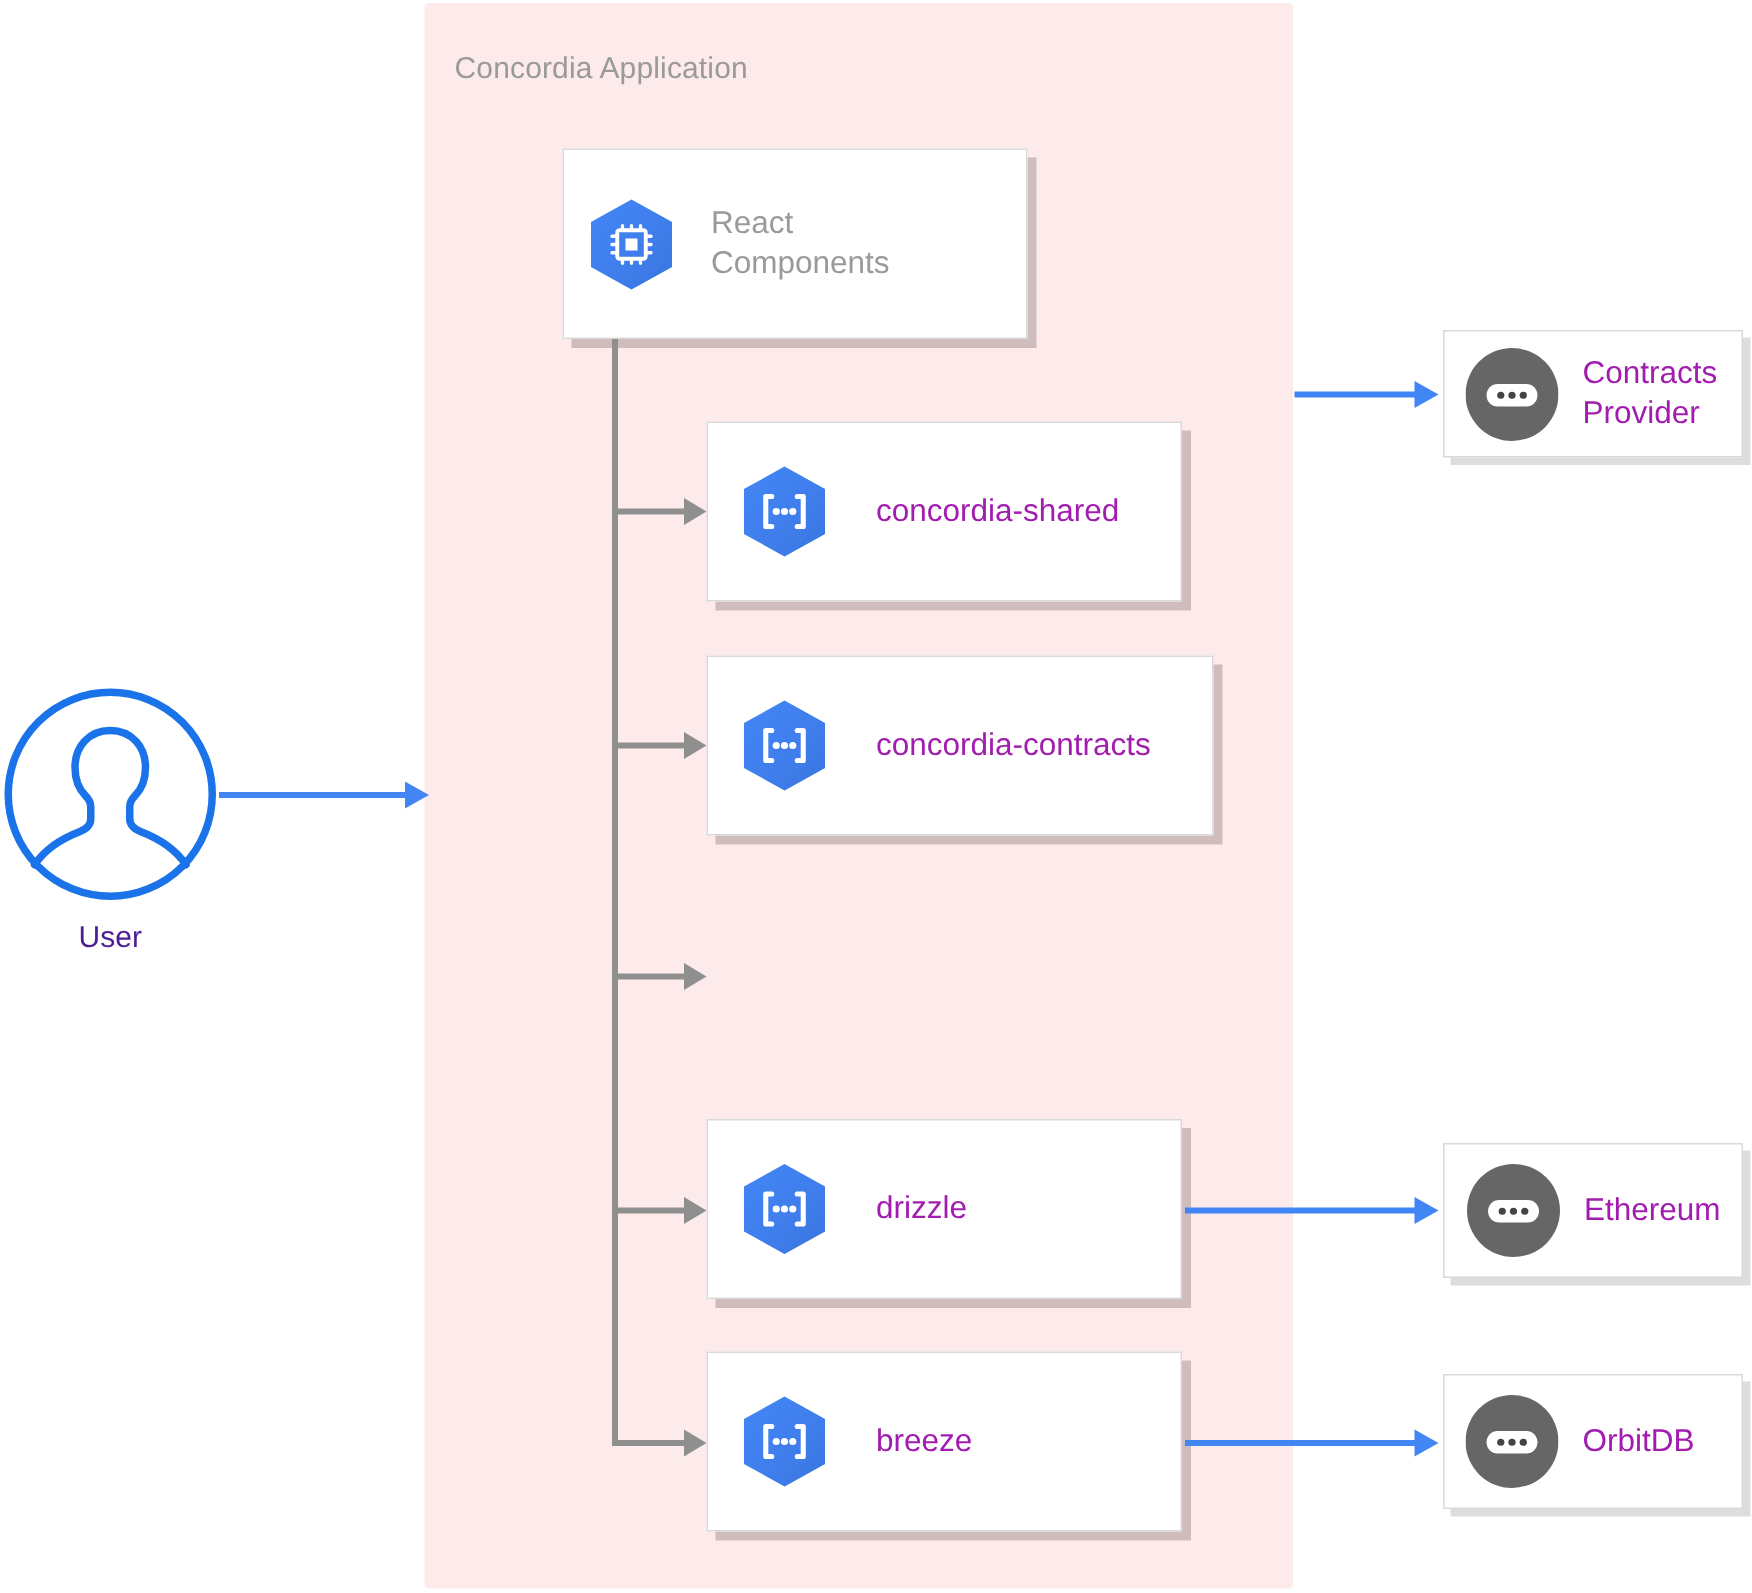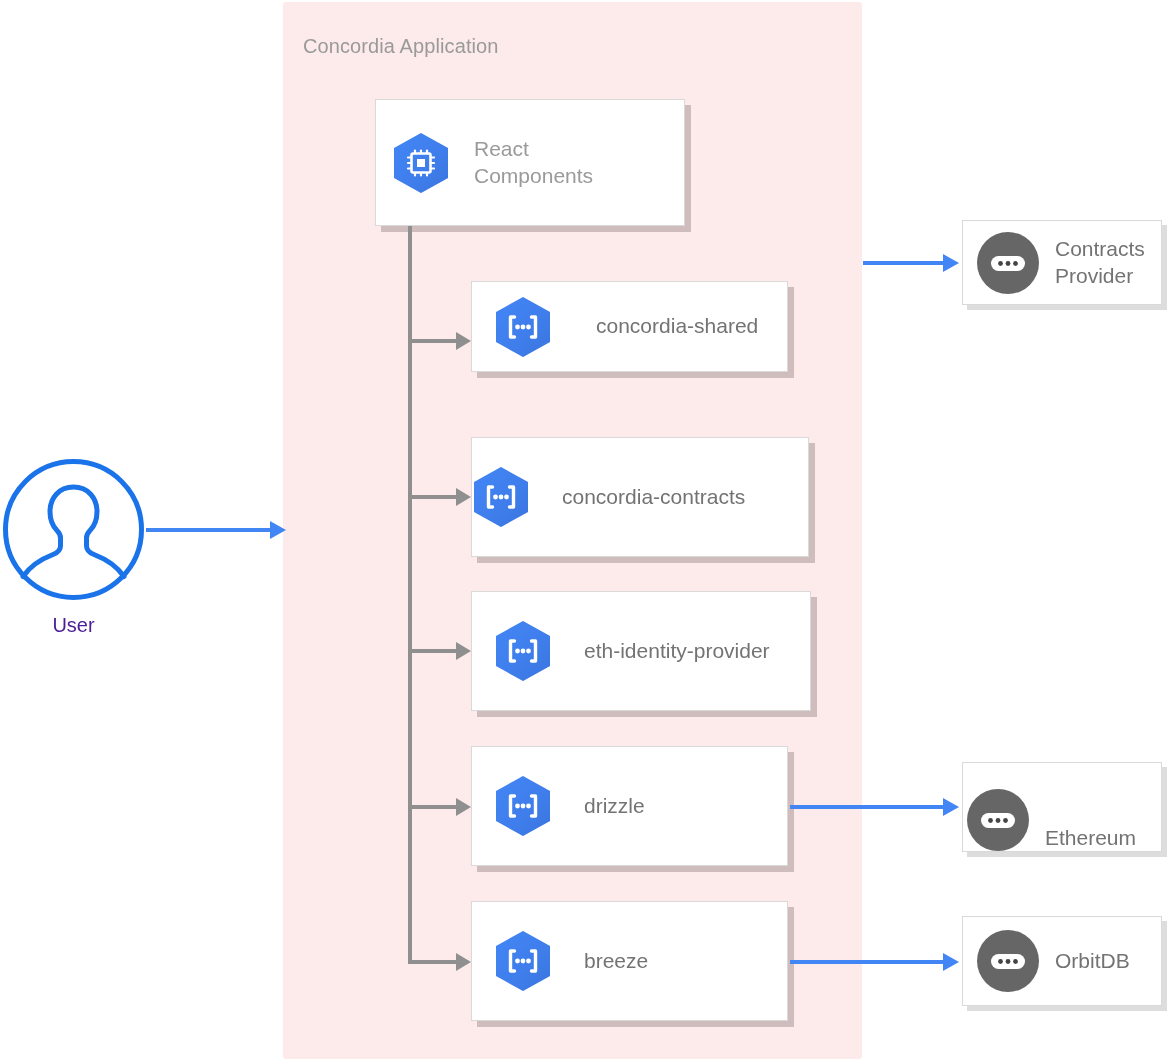--- a/index.html
+++ b/index.html
@@ -52,21 +52,21 @@
     box-shadow: 5px 5px 0 0 rgba(150,150,150,0.32);
   }
   .card .icon-wrap {
     flex: 0 0 auto;
     display: flex;
     align-items: center;
     justify-content: center;
   }
   .card .card-label {
     font-size: 21px;
-    color: #737373;
+    color: #a21caf;
     line-height: 1.24;
     white-space: pre-line;
   }
   .card.muted .card-label {
     color: #9a9a9a;
   }
 
   
   .line-v, .line-h {
     position: absolute;
@@ -186,98 +186,84 @@
 
   <div class="line-h" style="left:408px; top:649px; width:50px;"></div>
   <div class="arrow-gray" style="left:456px; top:642px;"></div>
 
   <div class="line-h" style="left:408px; top:805px; width:50px;"></div>
   <div class="arrow-gray" style="left:456px; top:798px;"></div>
 
   <div class="line-h" style="left:408px; top:960px; width:50px;"></div>
   <div class="arrow-gray" style="left:456px; top:953px;"></div>
 
-  <div class="card" style="left:471px; top:281px; width:317px; height:91px; padding-left:22px; gap:44px;">
+  <div class="card" style="left:471px; top:281px; width:317px; height:120px; padding-left:22px; gap:32px;">
     <div class="icon-wrap">
       <svg width="58" height="62" viewBox="0 0 58 62" aria-hidden="true">
         <defs>
           <linearGradient id="hexShadeA" x1="0" y1="0" x2="1" y2="1">
             <stop offset="0%" stop-color="#3b6fe0" stop-opacity="0.0"></stop>
             <stop offset="100%" stop-color="#2a55b5" stop-opacity="0.35"></stop>
           </linearGradient>
         </defs>
         <polygon points="29,1 56,16 56,46 29,61 2,46 2,16" fill="#4285f4"></polygon>
         <polygon points="29,1 56,16 56,46 29,61 2,46 2,16" fill="url(#hexShadeA)"></polygon>
         <path d="M20.5 21 L16.5 21 L16.5 41 L20.5 41" fill="none" stroke="#ffffff" stroke-width="3.4" stroke-linecap="round" stroke-linejoin="round"></path>
         <path d="M37.5 21 L41.5 21 L41.5 41 L37.5 41" fill="none" stroke="#ffffff" stroke-width="3.4" stroke-linecap="round" stroke-linejoin="round"></path>
         <circle cx="23.5" cy="31" r="2.4" fill="#ffffff"></circle>
         <circle cx="29" cy="31" r="2.4" fill="#ffffff"></circle>
         <circle cx="34.5" cy="31" r="2.4" fill="#ffffff"></circle>
       </svg>
     </div>
     <div class="card-label">concordia-shared</div>
   </div>
 
-  <div class="card" style="left:471px; top:437px; width:338px; height:120px; gap:32px;">
+  <div class="card" style="left:471px; top:437px; width:338px; height:120px; padding-left:22px; gap:32px;">
     <div class="icon-wrap">
       <svg width="58" height="62" viewBox="0 0 58 62" aria-hidden="true">
         <polygon points="29,1 56,16 56,46 29,61 2,46 2,16" fill="#4285f4"></polygon>
         <polygon points="29,1 56,16 56,46 29,61 2,46 2,16" fill="url(#hexShadeA)"></polygon>
         <path d="M20.5 21 L16.5 21 L16.5 41 L20.5 41" fill="none" stroke="#ffffff" stroke-width="3.4" stroke-linecap="round" stroke-linejoin="round"></path>
         <path d="M37.5 21 L41.5 21 L41.5 41 L37.5 41" fill="none" stroke="#ffffff" stroke-width="3.4" stroke-linecap="round" stroke-linejoin="round"></path>
         <circle cx="23.5" cy="31" r="2.4" fill="#ffffff"></circle>
         <circle cx="29" cy="31" r="2.4" fill="#ffffff"></circle>
         <circle cx="34.5" cy="31" r="2.4" fill="#ffffff"></circle>
       </svg>
     </div>
     <div class="card-label">concordia-contracts</div>
   </div>
 
-  <div class="card" style="left:471px; top:591px; width:340px; height:120px; padding-left:22px; gap:32px;">
+
+  <div class="card" style="left:471px; top:746px; width:317px; height:120px; padding-left:22px; gap:32px;">
     <div class="icon-wrap">
       <svg width="58" height="62" viewBox="0 0 58 62" aria-hidden="true">
         <polygon points="29,1 56,16 56,46 29,61 2,46 2,16" fill="#4285f4"></polygon>
         <polygon points="29,1 56,16 56,46 29,61 2,46 2,16" fill="url(#hexShadeA)"></polygon>
         <path d="M20.5 21 L16.5 21 L16.5 41 L20.5 41" fill="none" stroke="#ffffff" stroke-width="3.4" stroke-linecap="round" stroke-linejoin="round"></path>
         <path d="M37.5 21 L41.5 21 L41.5 41 L37.5 41" fill="none" stroke="#ffffff" stroke-width="3.4" stroke-linecap="round" stroke-linejoin="round"></path>
         <circle cx="23.5" cy="31" r="2.4" fill="#ffffff"></circle>
         <circle cx="29" cy="31" r="2.4" fill="#ffffff"></circle>
         <circle cx="34.5" cy="31" r="2.4" fill="#ffffff"></circle>
       </svg>
     </div>
-    <div class="card-label">eth-identity-provider</div>
-  </div>
-
-  <div class="card" style="left:471px; top:746px; width:317px; height:120px; padding-left:22px; gap:32px;">
+    <div class="card-label">drizzle</div>
+  </div>
+
+  <div class="card" style="left:471px; top:901px; width:317px; height:120px; padding-left:22px; gap:32px;">
     <div class="icon-wrap">
       <svg width="58" height="62" viewBox="0 0 58 62" aria-hidden="true">
         <polygon points="29,1 56,16 56,46 29,61 2,46 2,16" fill="#4285f4"></polygon>
         <polygon points="29,1 56,16 56,46 29,61 2,46 2,16" fill="url(#hexShadeA)"></polygon>
         <path d="M20.5 21 L16.5 21 L16.5 41 L20.5 41" fill="none" stroke="#ffffff" stroke-width="3.4" stroke-linecap="round" stroke-linejoin="round"></path>
         <path d="M37.5 21 L41.5 21 L41.5 41 L37.5 41" fill="none" stroke="#ffffff" stroke-width="3.4" stroke-linecap="round" stroke-linejoin="round"></path>
         <circle cx="23.5" cy="31" r="2.4" fill="#ffffff"></circle>
         <circle cx="29" cy="31" r="2.4" fill="#ffffff"></circle>
         <circle cx="34.5" cy="31" r="2.4" fill="#ffffff"></circle>
       </svg>
     </div>
-    <div class="card-label">drizzle</div>
-  </div>
-
-  <div class="card" style="left:471px; top:901px; width:317px; height:120px; padding-left:22px; gap:32px;">
-    <div class="icon-wrap">
-      <svg width="58" height="62" viewBox="0 0 58 62" aria-hidden="true">
-        <polygon points="29,1 56,16 56,46 29,61 2,46 2,16" fill="#4285f4"></polygon>
-        <polygon points="29,1 56,16 56,46 29,61 2,46 2,16" fill="url(#hexShadeA)"></polygon>
-        <path d="M20.5 21 L16.5 21 L16.5 41 L20.5 41" fill="none" stroke="#ffffff" stroke-width="3.4" stroke-linecap="round" stroke-linejoin="round"></path>
-        <path d="M37.5 21 L41.5 21 L41.5 41 L37.5 41" fill="none" stroke="#ffffff" stroke-width="3.4" stroke-linecap="round" stroke-linejoin="round"></path>
-        <circle cx="23.5" cy="31" r="2.4" fill="#ffffff"></circle>
-        <circle cx="29" cy="31" r="2.4" fill="#ffffff"></circle>
-        <circle cx="34.5" cy="31" r="2.4" fill="#ffffff"></circle>
-      </svg>
-    </div>
     <div class="card-label">breeze</div>
   </div>
 
   <div class="bline" style="left:863px; top:261px; width:82px;"></div>
   <div class="barrow" style="left:943px; top:254px;"></div>
 
   <div class="bline" style="left:790px; top:805px; width:155px;"></div>
   <div class="barrow" style="left:943px; top:798px;"></div>
 
   <div class="bline" style="left:790px; top:960px; width:155px;"></div>
@@ -290,21 +276,21 @@
         <rect x="14" y="24" width="34" height="15" rx="7.5" fill="#ffffff"></rect>
         <circle cx="23.5" cy="31.5" r="2.4" fill="#444444"></circle>
         <circle cx="31" cy="31.5" r="2.4" fill="#444444"></circle>
         <circle cx="38.5" cy="31.5" r="2.4" fill="#444444"></circle>
       </svg>
     </div>
     <div class="card-label">Contracts
 Provider</div>
   </div>
 
-  <div class="card plain-shadow" style="left:962px; top:762px; width:200px; height:90px; padding-left:4px; gap:16px;align-items:flex-end;">
+  <div class="card plain-shadow" style="left:962px; top:762px; width:200px; height:90px; padding-left:15px; gap:16px;">
     <div class="icon-wrap">
       <svg width="62" height="62" viewBox="0 0 62 62" aria-hidden="true">
         <circle cx="31" cy="31" r="31" fill="#666666"></circle>
         <rect x="14" y="24" width="34" height="15" rx="7.5" fill="#ffffff"></rect>
         <circle cx="23.5" cy="31.5" r="2.4" fill="#444444"></circle>
         <circle cx="31" cy="31.5" r="2.4" fill="#444444"></circle>
         <circle cx="38.5" cy="31.5" r="2.4" fill="#444444"></circle>
       </svg>
     </div>
     <div class="card-label">Ethereum</div>

